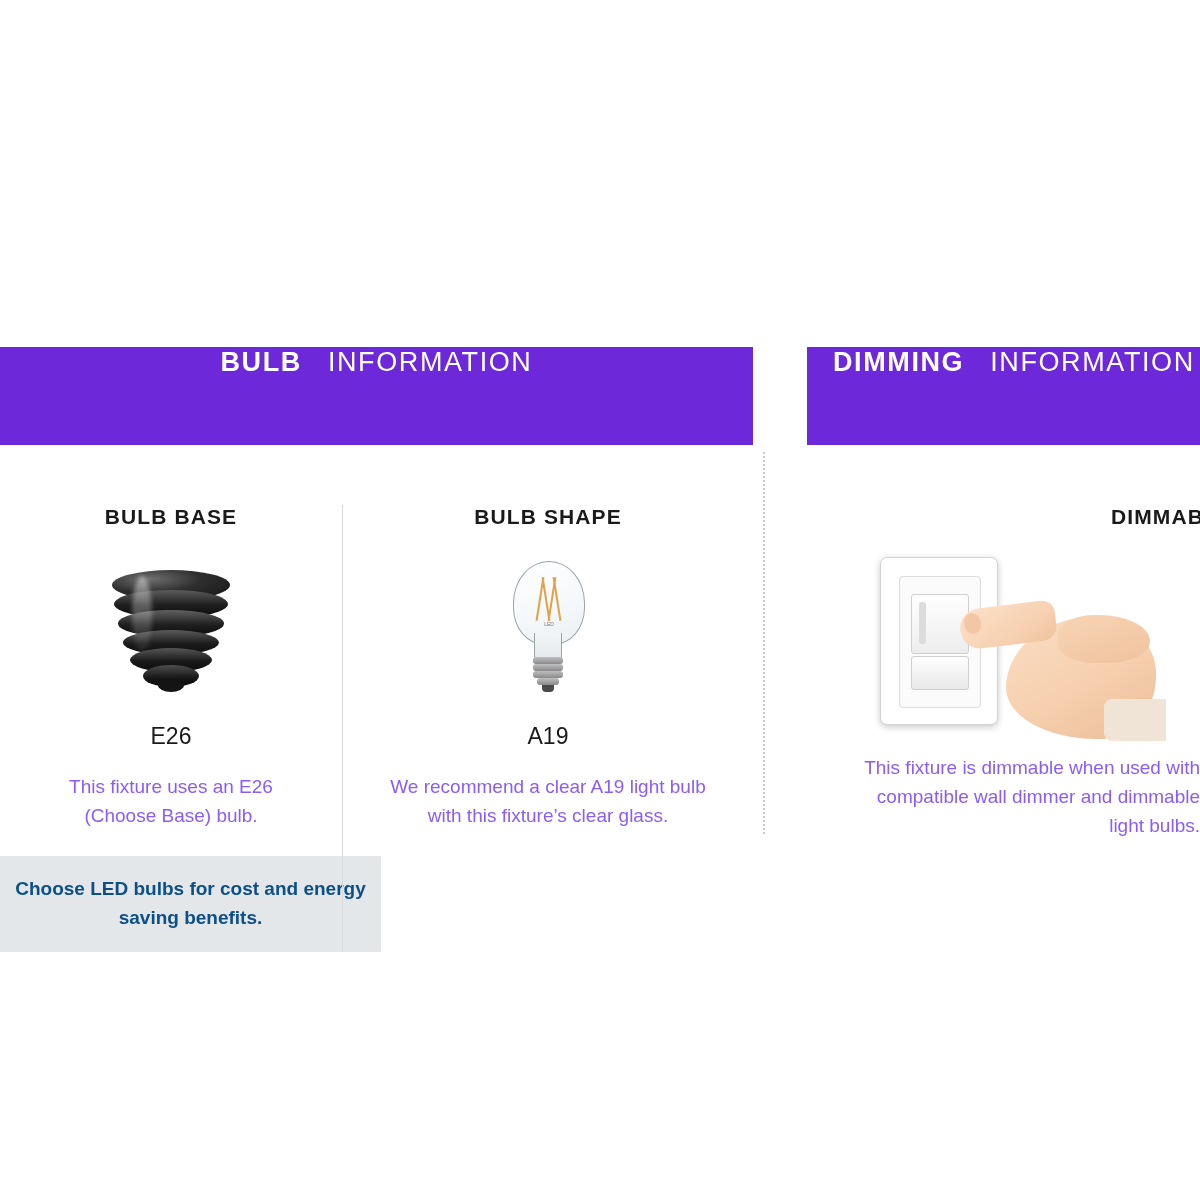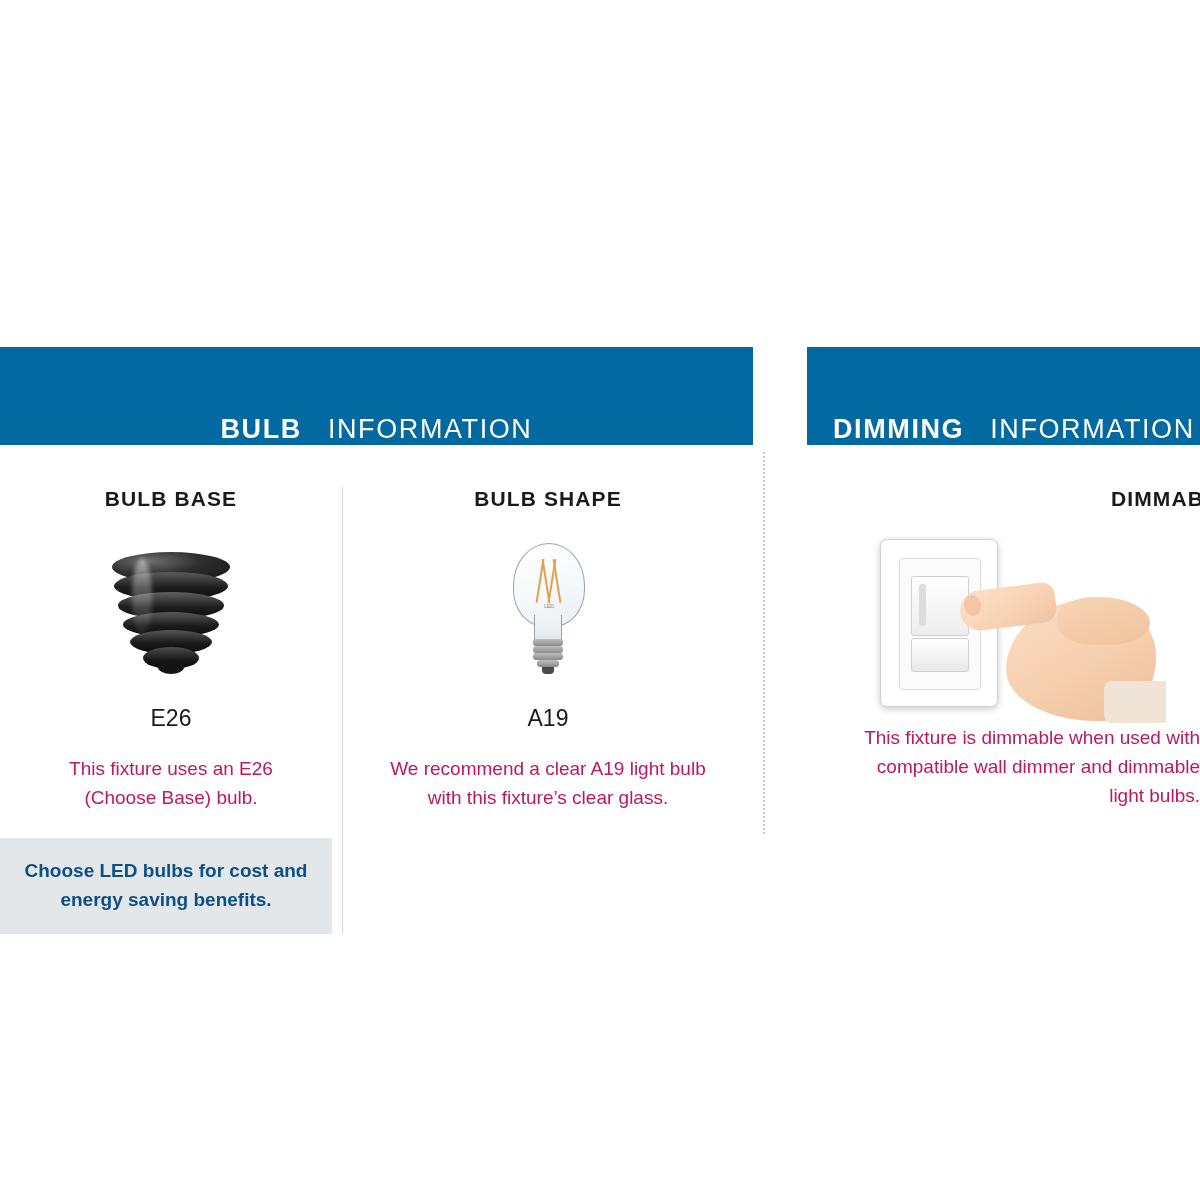--- a/index.html
+++ b/index.html
@@ -24,44 +24,44 @@
   
   .panel {
     position: absolute;
     top: 347px;
   }
   .panel-left  { left: 0px;   width: 753px; }
   .panel-right { left: 807px; width: 426px; }
 
   .panel-header {
     height: 98px;
-    background: #0369a1;
+    background: #6d28d9;
     color: #ffffff;
     display: flex;
-    align-items: flex-end;
+    align-items: flex-start;
     justify-content: center;
     letter-spacing: 1.6px;
     font-size: 27px;
     box-sizing: border-box;
   }
   .panel-header .bold {
     font-weight: bold;
   }
   .panel-header .light {
     font-weight: normal;
     margin-left: 26px;
   }
   .panel-right .panel-header {
     justify-content: flex-start;
     padding-left: 26px;
   }
 
   .panel-body {
     display: flex;
-    padding-top: 42px;
+    padding-top: 60px;
   }
 
   .column {
     box-sizing: border-box;
     text-align: center;
   }
   .col-base  { width: 342px; }
   .col-shape { width: 411px; border-left: 1px solid #d9d9d9; }
   .col-dim   { width: 426px; text-align: right; }
 
@@ -86,36 +86,36 @@
   .spec-value {
     font-size: 23px;
     color: #1a1a1a;
     margin-top: 12px;
     margin-bottom: 22px;
   }
 
   .desc {
     font-size: 19px;
     line-height: 29px;
-    color: #be185d;
-    margin: 0 auto;
+    color: #8b5cf6;
+    margin: 12px auto;
   }
   .col-base .desc  { width: 280px; }
   .col-shape .desc { width: 330px; }
   .col-dim .desc   { width: 360px; }
 
   .tip {
     margin-top: 26px;
     background: #e4e7ea;
     color: #0c4f87;
     font-size: 19px;
     line-height: 29px;
     font-weight: bold;
     padding: 18px 14px 20px 14px;
-    width: 332px;
+    width: 381px;
     box-sizing: border-box;
     text-align: center;
   }
 
   
   .panel-divider {
     position: absolute;
     left: 763px;
     top: 452px;
     width: 0;

